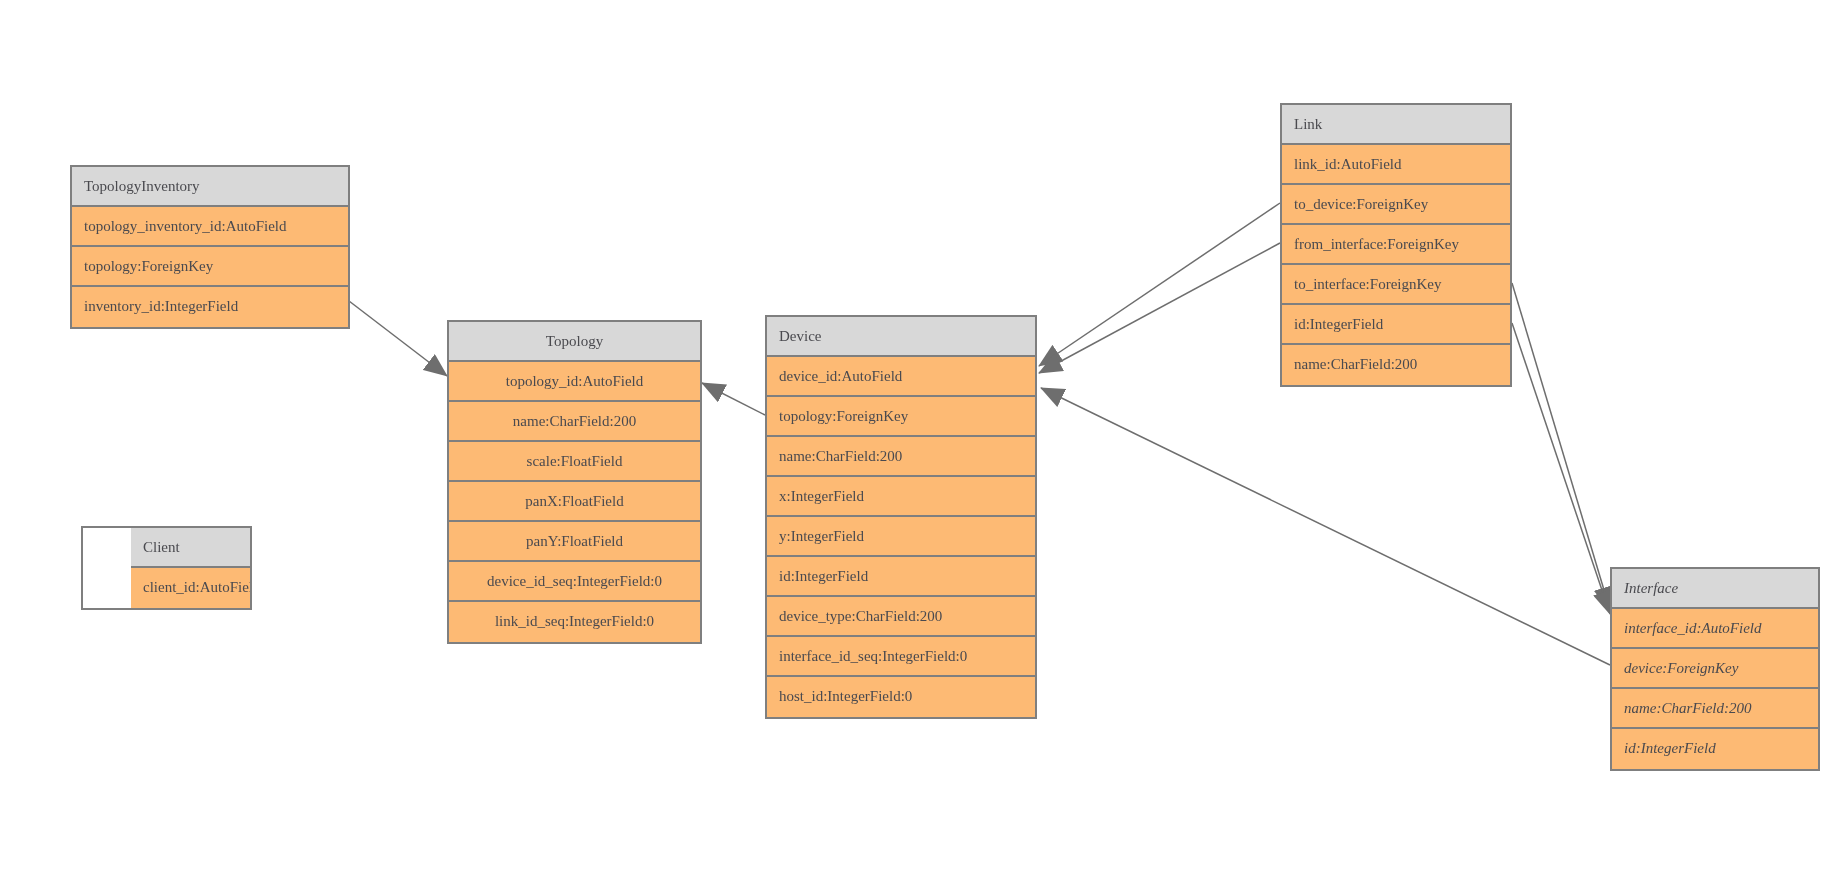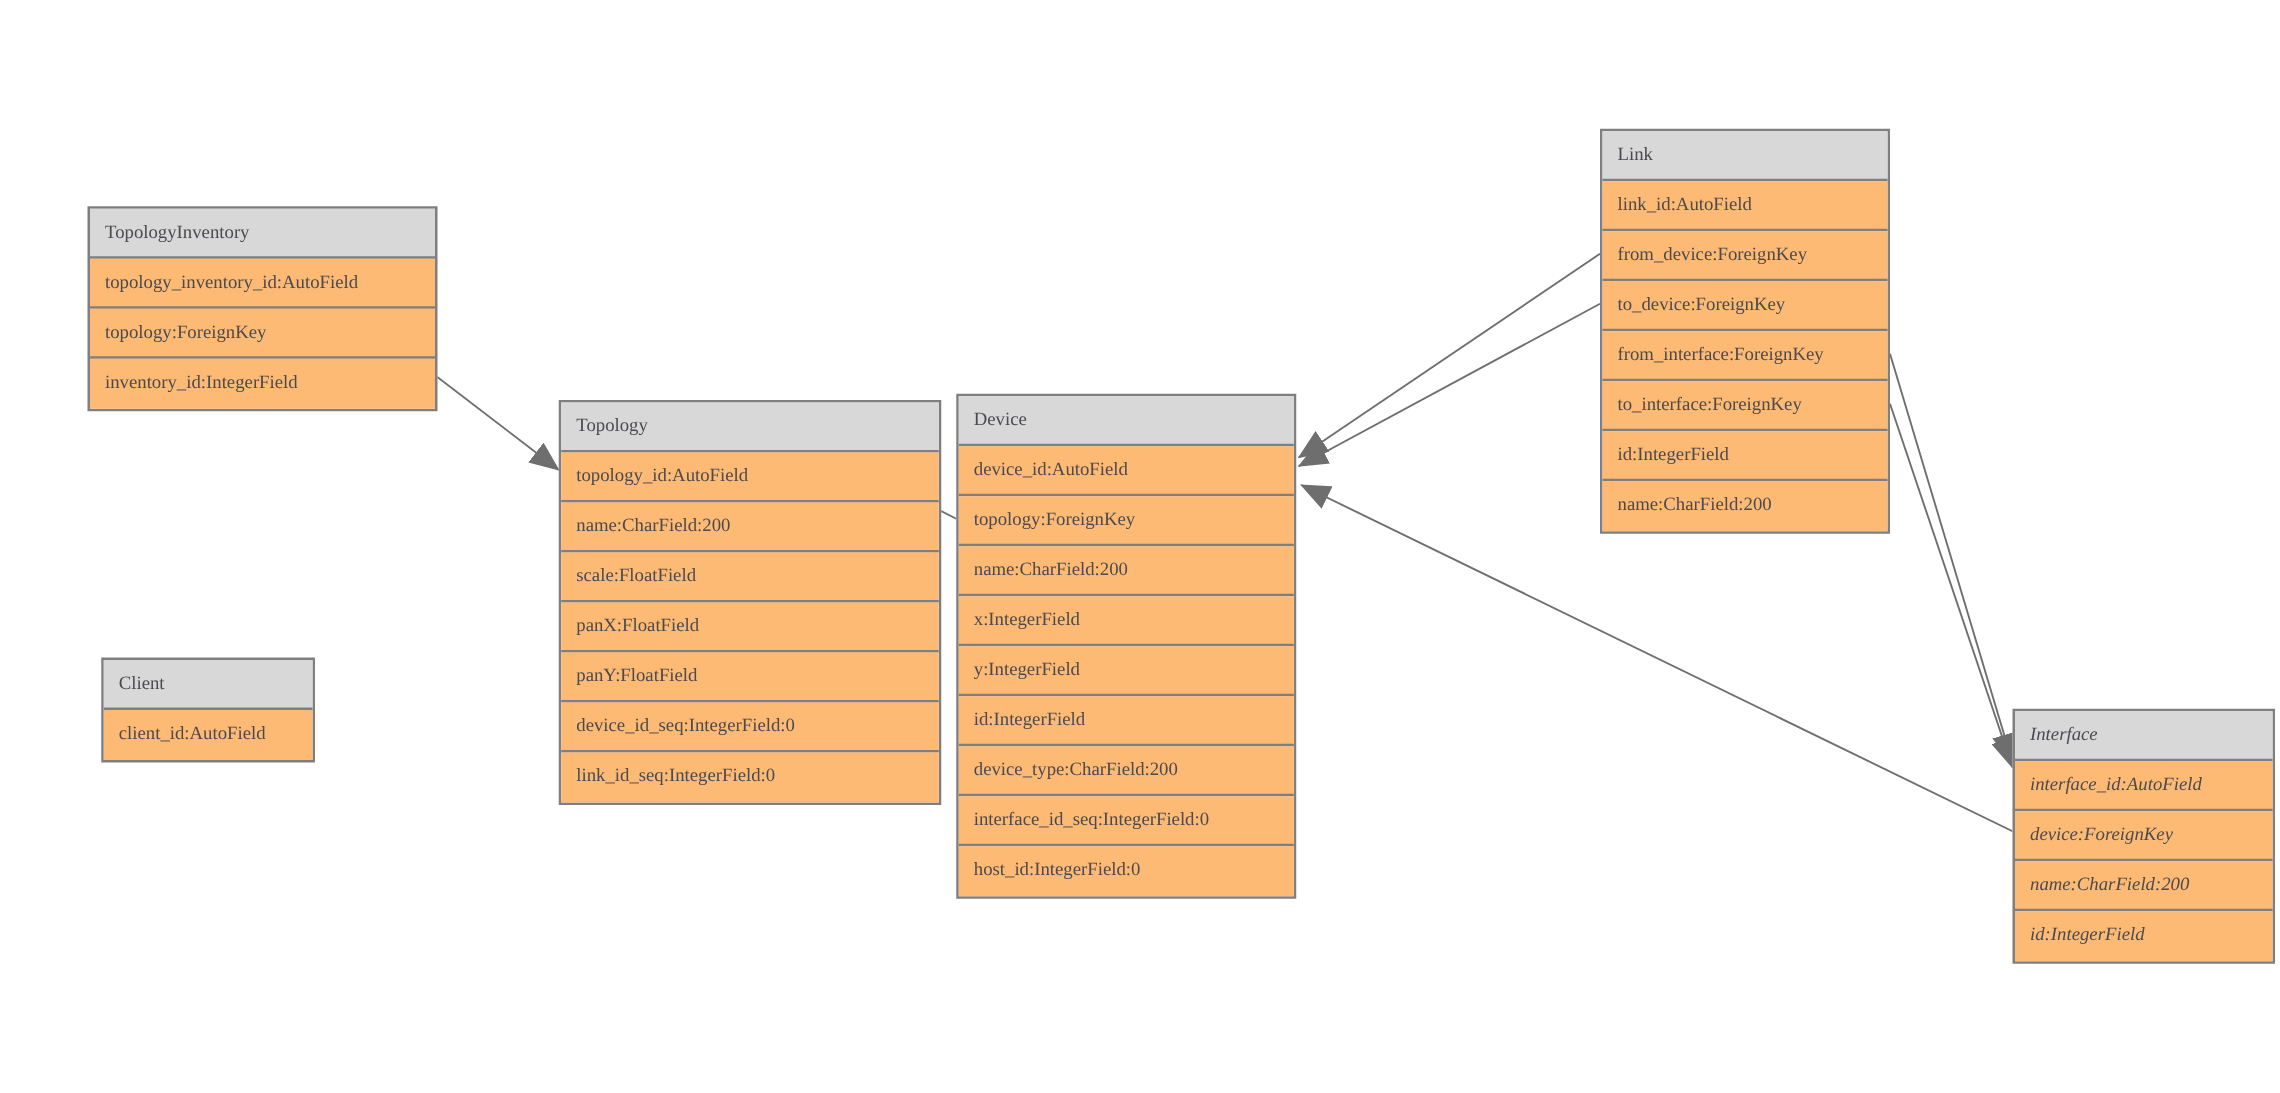--- a/index.html
+++ b/index.html
@@ -81,50 +81,49 @@
       <line x1="1512" y1="283" x2="1610" y2="610" stroke="#6e6e6e" stroke-width="1.5" marker-end="url(#arrowhead)"></line>
       <line x1="1512" y1="323" x2="1610" y2="614" stroke="#6e6e6e" stroke-width="1.5" marker-end="url(#arrowhead)"></line>
     </svg>
   <div id="entities-layer">
       <div class="entity" style="left: 22px; top: 165px; width: 280px; margin-left: 48px;">
         <div class="entity-header">TopologyInventory</div>
         <div class="entity-row">topology_inventory_id:AutoField</div>
         <div class="entity-row">topology:ForeignKey</div>
         <div class="entity-row">inventory_id:IntegerField</div>
       </div>
-      <div class="entity" style="left: 447px; top: 320px; width: 306px;">
+      <div class="entity" style="left: 447px; top: 320px; width: 255px; text-align: center;">
         <div class="entity-header">Topology</div>
         <div class="entity-row">topology_id:AutoField</div>
         <div class="entity-row">name:CharField:200</div>
         <div class="entity-row">scale:FloatField</div>
         <div class="entity-row">panX:FloatField</div>
         <div class="entity-row">panY:FloatField</div>
         <div class="entity-row">device_id_seq:IntegerField:0</div>
         <div class="entity-row">link_id_seq:IntegerField:0</div>
       </div>
-      <div class="entity" style="left: 81px; top: 526px; width: 171px;">
+      <div class="entity" style="left: 81px; top: 526px; width: 171px; padding-left: 48px;">
         <div class="entity-header">Client</div>
         <div class="entity-row">client_id:AutoField</div>
       </div>
       <div class="entity" style="left: 765px; top: 315px; width: 272px;">
         <div class="entity-header">Device</div>
         <div class="entity-row">device_id:AutoField</div>
         <div class="entity-row">topology:ForeignKey</div>
         <div class="entity-row">name:CharField:200</div>
         <div class="entity-row">x:IntegerField</div>
         <div class="entity-row">y:IntegerField</div>
         <div class="entity-row">id:IntegerField</div>
         <div class="entity-row">device_type:CharField:200</div>
         <div class="entity-row">interface_id_seq:IntegerField:0</div>
         <div class="entity-row">host_id:IntegerField:0</div>
       </div>
       <div class="entity" style="left: 1280px; top: 103px; width: 232px;">
         <div class="entity-header">Link</div>
         <div class="entity-row">link_id:AutoField</div>
-        <div class="entity-row">from_device:ForeignKey</div>
         <div class="entity-row">to_device:ForeignKey</div>
         <div class="entity-row">from_interface:ForeignKey</div>
         <div class="entity-row">to_interface:ForeignKey</div>
         <div class="entity-row">id:IntegerField</div>
         <div class="entity-row">name:CharField:200</div>
       </div>
       <div class="entity" style="left: 1610px; top: 567px; width: 210px; font-style: italic;">
         <div class="entity-header">Interface</div>
         <div class="entity-row">interface_id:AutoField</div>
         <div class="entity-row">device:ForeignKey</div>

